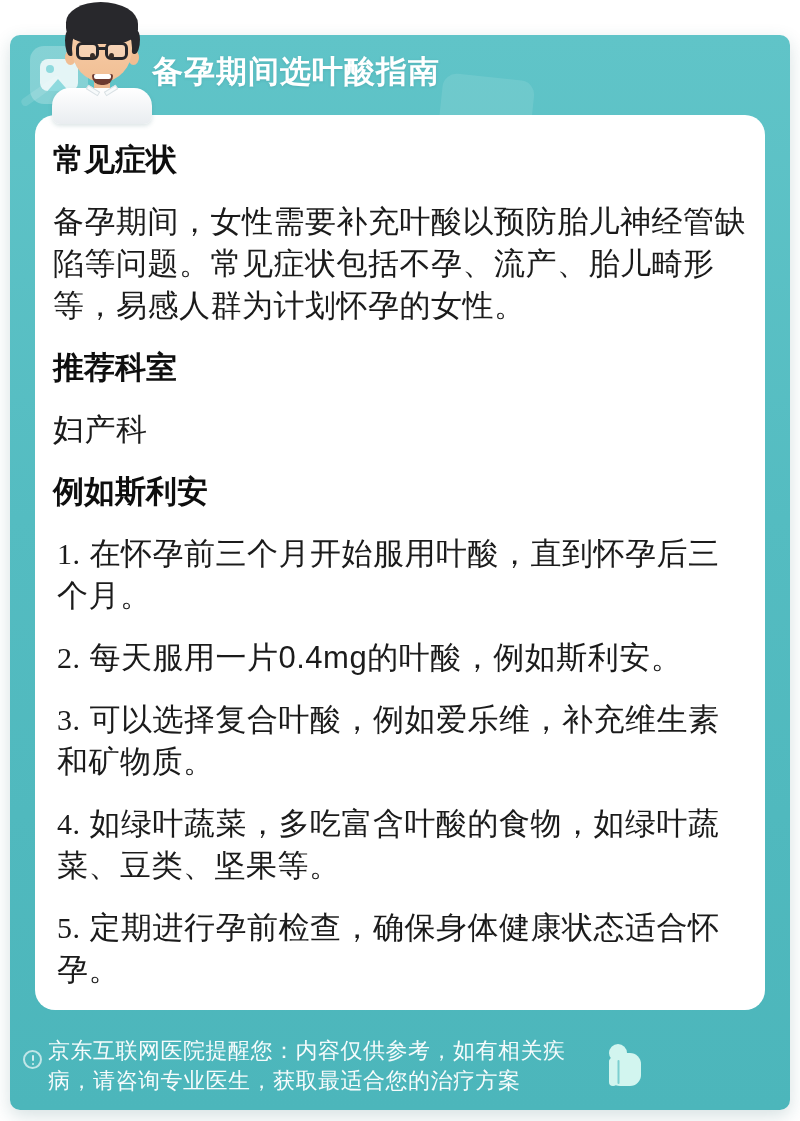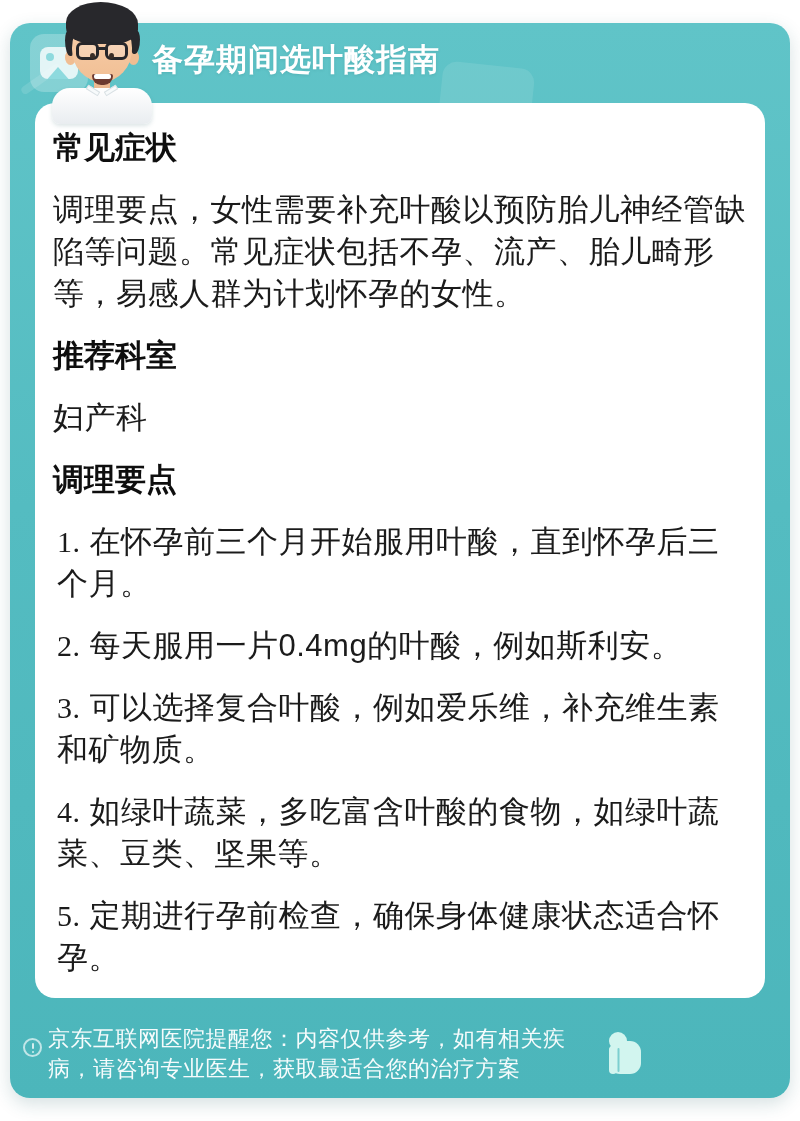--- a/index.html
+++ b/index.html
@@ -1,23 +1,23 @@
 <!DOCTYPE html>
 <html><head>
 <meta charset="utf-8">
 <style>
   * { margin:0; padding:0; box-sizing:border-box; }
   html,body { width:800px; height:1121px; background:#ffffff; overflow:hidden;
               font-family:"Liberation Sans","DejaVu Sans",sans-serif; }
   .page { position:relative; width:800px; height:1121px; background:#ffffff; }
 
   
-  .app { position:absolute; left:10px; top:23px; width:780px; height:1075px;
+  .app { position:absolute; left:10px; top:35px; width:780px; height:1075px;
          background:linear-gradient(180deg,#60c4c8 0%, #54bcc1 45%, #4cb6bb 100%);
-         border-radius:20px; box-shadow:0 6px 18px rgba(30,90,95,.18); }
+         border-radius:10px; box-shadow:0 6px 18px rgba(30,90,95,.18); }
 
   
   .deco1 { position:absolute; right:258px; top:42px; width:92px; height:72px;
            background:rgba(255,255,255,.10); border-radius:14px; transform:rotate(6deg); }
   .deco2 { position:absolute; left:8px; top:52px; width:46px; height:8px;
            background:rgba(255,255,255,.12); border-radius:4px; transform:rotate(-35deg); }
 
   
   .photo-badge { position:absolute; left:20px; top:11px; width:58px; height:58px;
                  background:rgba(255,255,255,.24); border-radius:14px; z-index:1;
@@ -114,26 +114,26 @@
       <div class="photo-glyph">
         <div class="dot"></div>
         <div class="mtn"></div>
       </div>
     </div>
 
     <div class="title">备孕期间选叶酸指南</div>
 
     <div class="card">
       <h2>常见症状</h2>
-      <p>调理要点，女性需要补充叶酸以预防胎儿神经管缺陷等问题。常见症状包括不孕、流产、胎儿畸形等，易感人群为计划怀孕的女性。</p>
+      <p>备孕期间，女性需要补充叶酸以预防胎儿神经管缺陷等问题。常见症状包括不孕、流产、胎儿畸形等，易感人群为计划怀孕的女性。</p>
 
       <h2>推荐科室</h2>
       <p>妇产科</p>
 
-      <h2>调理要点</h2>
+      <h2>例如斯利安</h2>
       <ol class="points">
 
           <li><span class="num">1.</span><span class="txt">在怀孕前三个月开始服用叶酸，直到怀孕后三个月。</span></li>
 
           <li><span class="num">2.</span><span class="txt">每天服用一片0.4mg的叶酸，例如斯利安。</span></li>
 
           <li><span class="num">3.</span><span class="txt">可以选择复合叶酸，例如爱乐维，补充维生素和矿物质。</span></li>
 
           <li><span class="num">4.</span><span class="txt">如绿叶蔬菜，多吃富含叶酸的食物，如绿叶蔬菜、豆类、坚果等。</span></li>
 

